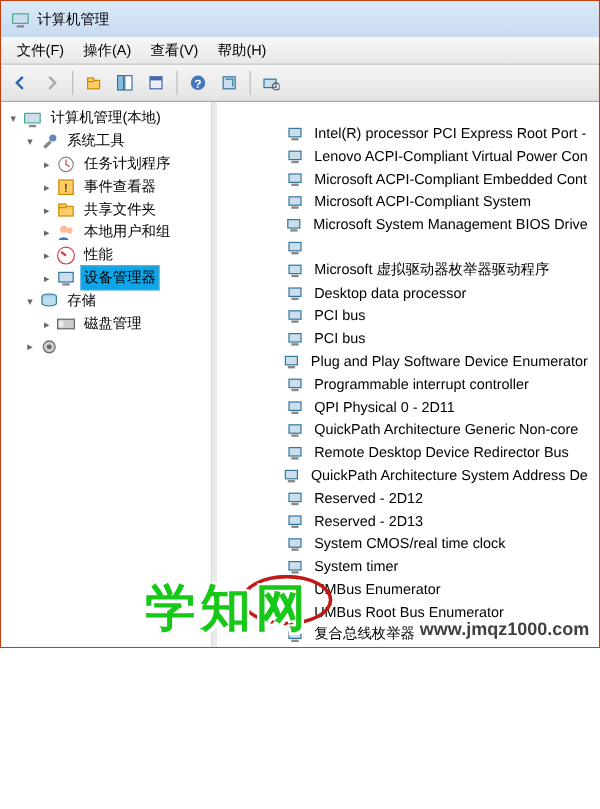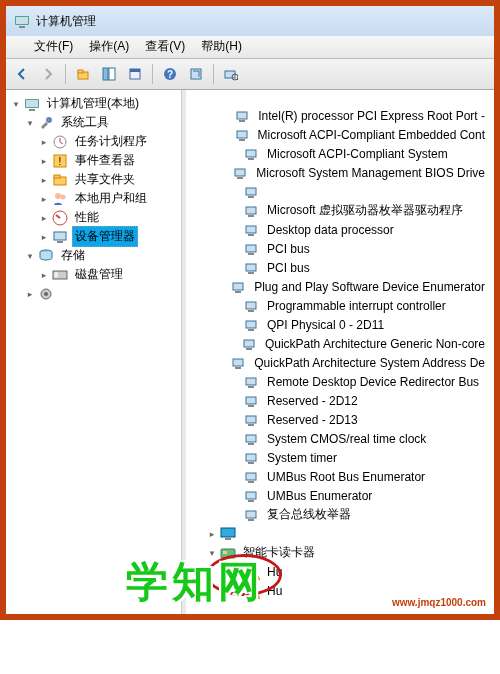--- a/index.html
+++ b/index.html
@@ -1,37 +1,37 @@
 <!DOCTYPE html>
 <html><head>
 <meta charset="utf-8">
 <style>
 html,body{margin:0;padding:0;font-family:"Microsoft YaHei","Segoe UI",Tahoma,sans-serif;font-size:12px;background:#fff;color:#000;overflow:hidden}
-.window{width:500px;height:620px;box-sizing:border-box;border:6px solid #c2410c;background:#f0f0f0;display:flex;flex-direction:column;position:relative}
+.window{width:500px;height:540px;box-sizing:border-box;border:1px solid #c2410c;background:#f0f0f0;display:flex;flex-direction:column;position:relative}
 .titlebar{height:24px;background:linear-gradient(to bottom,#ddeaf8,#c8dbf2);padding:3px 8px;display:flex;align-items:center;font-size:12px}
 .titlebar .ticon{width:16px;height:16px;margin-right:6px}
-.menubar{height:22px;background:linear-gradient(#f7f7f7,#e8e8e8);border-bottom:1px solid #bbb;display:flex;padding:0 20px}
+.menubar{height:22px;background:linear-gradient(#f7f7f7,#e8e8e8);border-bottom:1px solid #bbb;display:flex;align-items:center;padding:0 5px}
 .menubar span{padding:2px 8px;cursor:default}
 .toolbar{height:30px;background:linear-gradient(#f5f5f5,#e3e3e3);border-bottom:1px solid #aaa;display:flex;align-items:center;padding:0 4px;gap:2px}
 .tbtn{width:22px;height:22px;display:flex;align-items:center;justify-content:center;border:1px solid transparent;border-radius:2px}
 .tsep{width:1px;height:20px;background:#bbb;margin:0 3px}
 .body{flex:1;display:flex;background:#fff;overflow:hidden}
 .leftpane{width:175px;border-right:1px solid #ccc;background:#fff;overflow:auto;padding:4px 0}
 .splitter{width:4px;background:#e9e9e9;cursor:col-resize}
 .rightpane{flex:1;background:#fff;overflow:auto;padding:16px 0;position:relative}
 .node{display:flex;align-items:center;height:19px;padding-right:6px;white-space:nowrap;cursor:default}
 .node .exp{width:12px;height:12px;display:flex;align-items:center;justify-content:center;font-size:9px;color:#666;margin-right:2px}
 .node .exp.none{visibility:hidden}
 .node .ic{width:16px;height:16px;margin-right:4px;flex-shrink:0}
 .node .lbl{padding:1px 2px;border:1px dotted transparent}
 .node.sel .lbl{background:#0ea5e9;border-color:#7ab;outline:none}
 .rightpane .node{padding-left:0}
 .ind{display:inline-block}
 .watermark{position:absolute;bottom:4px;left:120px;font-size:42px;font-weight:900;color:#18c818;text-shadow:2px 2px 0 #fff,-2px -2px 0 #fff,2px -2px 0 #fff,-2px 2px 0 #fff;font-family:"Microsoft YaHei",sans-serif;pointer-events:none;letter-spacing:4px}
-.url{position:absolute;bottom:6px;right:8px;color:#c2410c;font-size:10px;font-weight:bold;pointer-events:none}
+.url{position:absolute;bottom:6px;right:8px;color:#404040;font-size:15px;font-weight:bold;pointer-events:none}
 .circle{position:absolute;bottom:18px;left:200px;width:70px;height:36px;border:3px solid #c21818;border-radius:50%;pointer-events:none}
 svg.ic,svg.ticon{display:block}
 </style>
 </head>
 <body>
 
 <div class="window">
   <div class="titlebar">
     <svg class="ticon" viewBox="0 0 16 16">
         <rect x="1" y="3" width="14" height="9" rx="1" fill="#4a8"></rect>
@@ -204,20 +204,29 @@
           </svg>
           <span class="lbl">Intel(R) processor PCI Express Root Port -</span>
         </div>
         <div class="node">
           <span class="ind" style="width:44px"></span>
           <span class="exp none"></span>
           <svg class="ic" viewBox="0 0 16 16">
             <rect x="2" y="4" width="10" height="7" fill="#cde" stroke="#379"></rect>
             <rect x="4" y="12" width="6" height="2" fill="#888"></rect>
           </svg>
+          <span class="lbl">Lenovo ACPI-Compliant Virtual Power Con</span>
+        </div>
+        <div class="node">
+          <span class="ind" style="width:44px"></span>
+          <span class="exp none"></span>
+          <svg class="ic" viewBox="0 0 16 16">
+            <rect x="2" y="4" width="10" height="7" fill="#cde" stroke="#379"></rect>
+            <rect x="4" y="12" width="6" height="2" fill="#888"></rect>
+          </svg>
           <span class="lbl">Microsoft ACPI-Compliant Embedded Cont</span>
         </div>
         <div class="node">
           <span class="ind" style="width:44px"></span>
           <span class="exp none"></span>
           <svg class="ic" viewBox="0 0 16 16">
             <rect x="2" y="4" width="10" height="7" fill="#cde" stroke="#379"></rect>
             <rect x="4" y="12" width="6" height="2" fill="#888"></rect>
           </svg>
           <span class="lbl">Microsoft ACPI-Compliant System</span>
@@ -311,38 +320,38 @@
           </svg>
           <span class="lbl">QuickPath Architecture Generic Non-core</span>
         </div>
         <div class="node">
           <span class="ind" style="width:44px"></span>
           <span class="exp none"></span>
           <svg class="ic" viewBox="0 0 16 16">
             <rect x="2" y="4" width="10" height="7" fill="#cde" stroke="#379"></rect>
             <rect x="4" y="12" width="6" height="2" fill="#888"></rect>
           </svg>
+          <span class="lbl">Remote Desktop Device Redirector Bus</span>
+        </div>
+        <div class="node">
+          <span class="ind" style="width:44px"></span>
+          <span class="exp none"></span>
+          <svg class="ic" viewBox="0 0 16 16">
+            <rect x="2" y="4" width="10" height="7" fill="#cde" stroke="#379"></rect>
+            <rect x="4" y="12" width="6" height="2" fill="#888"></rect>
+          </svg>
           <span class="lbl">QuickPath Architecture System Address De</span>
         </div>
         <div class="node">
           <span class="ind" style="width:44px"></span>
           <span class="exp none"></span>
           <svg class="ic" viewBox="0 0 16 16">
             <rect x="2" y="4" width="10" height="7" fill="#cde" stroke="#379"></rect>
             <rect x="4" y="12" width="6" height="2" fill="#888"></rect>
           </svg>
-          <span class="lbl">Remote Desktop Device Redirector Bus</span>
-        </div>
-        <div class="node">
-          <span class="ind" style="width:44px"></span>
-          <span class="exp none"></span>
-          <svg class="ic" viewBox="0 0 16 16">
-            <rect x="2" y="4" width="10" height="7" fill="#cde" stroke="#379"></rect>
-            <rect x="4" y="12" width="6" height="2" fill="#888"></rect>
-          </svg>
           <span class="lbl">Reserved - 2D12</span>
         </div>
         <div class="node">
           <span class="ind" style="width:44px"></span>
           <span class="exp none"></span>
           <svg class="ic" viewBox="0 0 16 16">
             <rect x="2" y="4" width="10" height="7" fill="#cde" stroke="#379"></rect>
             <rect x="4" y="12" width="6" height="2" fill="#888"></rect>
           </svg>
           <span class="lbl">Reserved - 2D13</span>
@@ -365,30 +374,30 @@
           </svg>
           <span class="lbl">System timer</span>
         </div>
         <div class="node">
           <span class="ind" style="width:44px"></span>
           <span class="exp none"></span>
           <svg class="ic" viewBox="0 0 16 16">
             <rect x="2" y="4" width="10" height="7" fill="#cde" stroke="#379"></rect>
             <rect x="4" y="12" width="6" height="2" fill="#888"></rect>
           </svg>
+          <span class="lbl">UMBus Enumerator</span>
+        </div>
+        <div class="node">
+          <span class="ind" style="width:44px"></span>
+          <span class="exp none"></span>
+          <svg class="ic" viewBox="0 0 16 16">
+            <rect x="2" y="4" width="10" height="7" fill="#cde" stroke="#379"></rect>
+            <rect x="4" y="12" width="6" height="2" fill="#888"></rect>
+          </svg>
           <span class="lbl">UMBus Root Bus Enumerator</span>
-        </div>
-        <div class="node">
-          <span class="ind" style="width:44px"></span>
-          <span class="exp none"></span>
-          <svg class="ic" viewBox="0 0 16 16">
-            <rect x="2" y="4" width="10" height="7" fill="#cde" stroke="#379"></rect>
-            <rect x="4" y="12" width="6" height="2" fill="#888"></rect>
-          </svg>
-          <span class="lbl">UMBus Enumerator</span>
         </div>
         <div class="node">
           <span class="ind" style="width:44px"></span>
           <span class="exp none"></span>
           <svg class="ic" viewBox="0 0 16 16">
             <rect x="2" y="4" width="10" height="7" fill="#cde" stroke="#379"></rect>
             <rect x="4" y="12" width="6" height="2" fill="#888"></rect>
           </svg>
           <span class="lbl">复合总线枚举器</span>
         </div>

